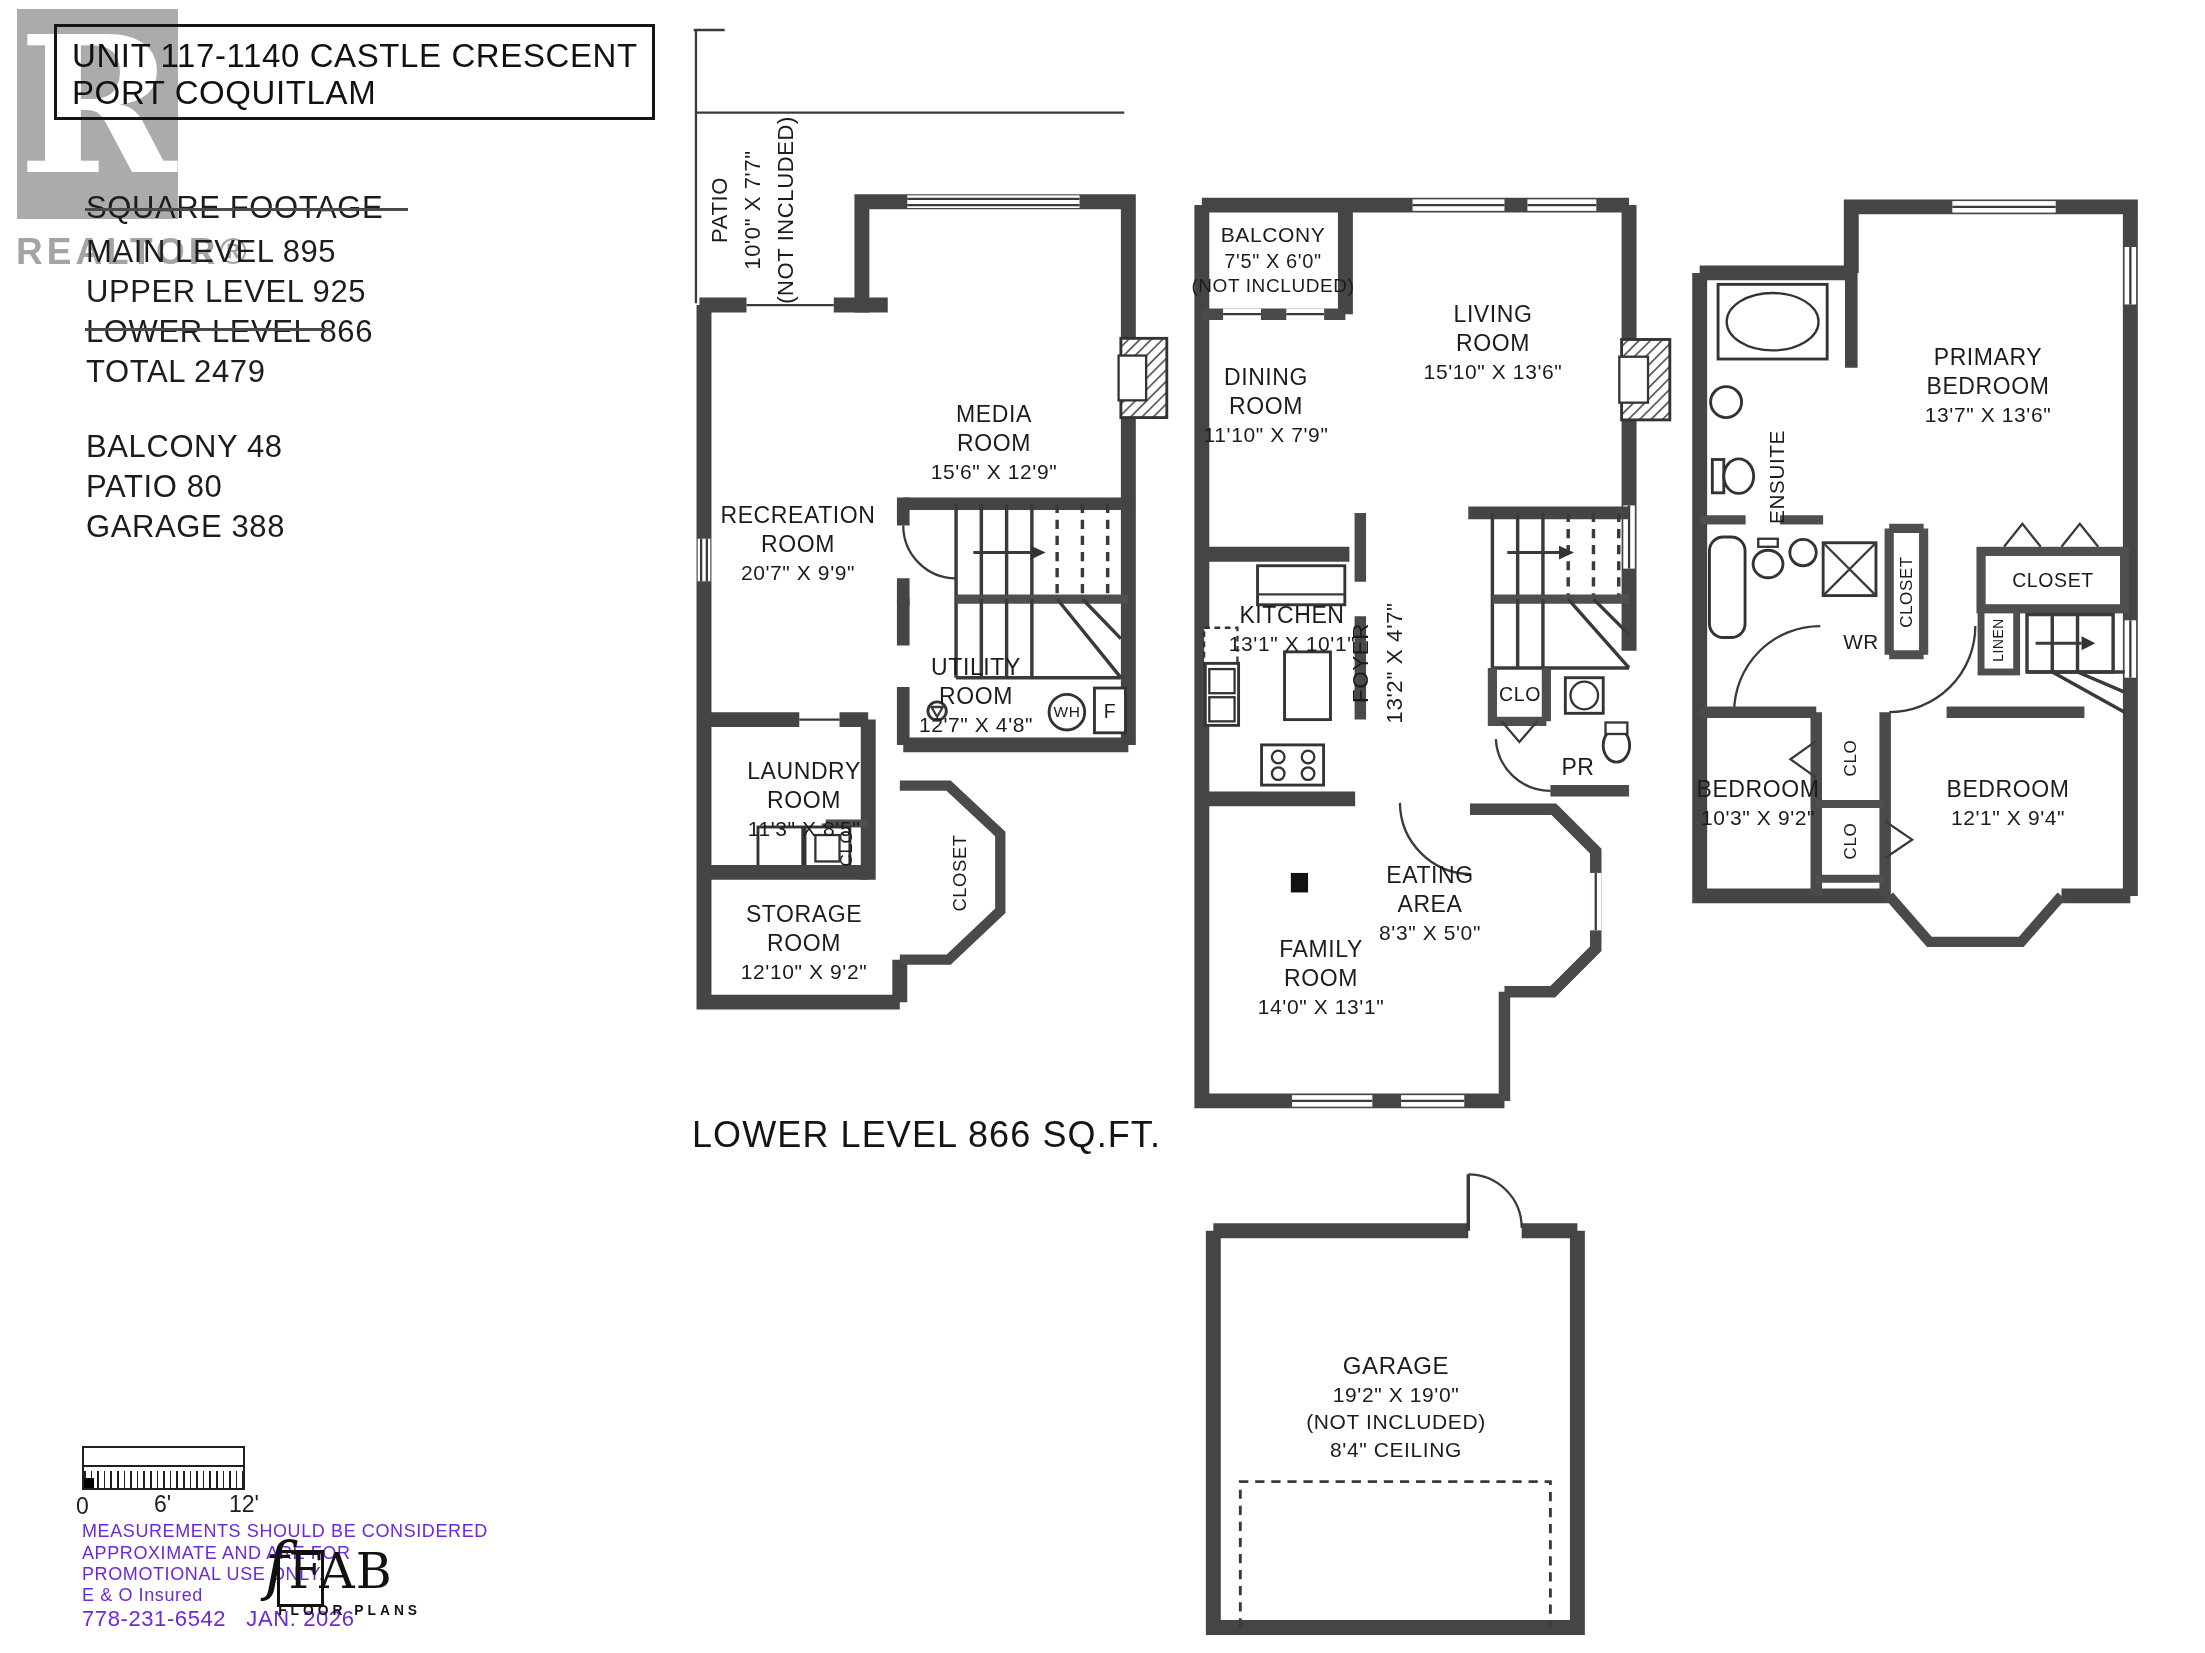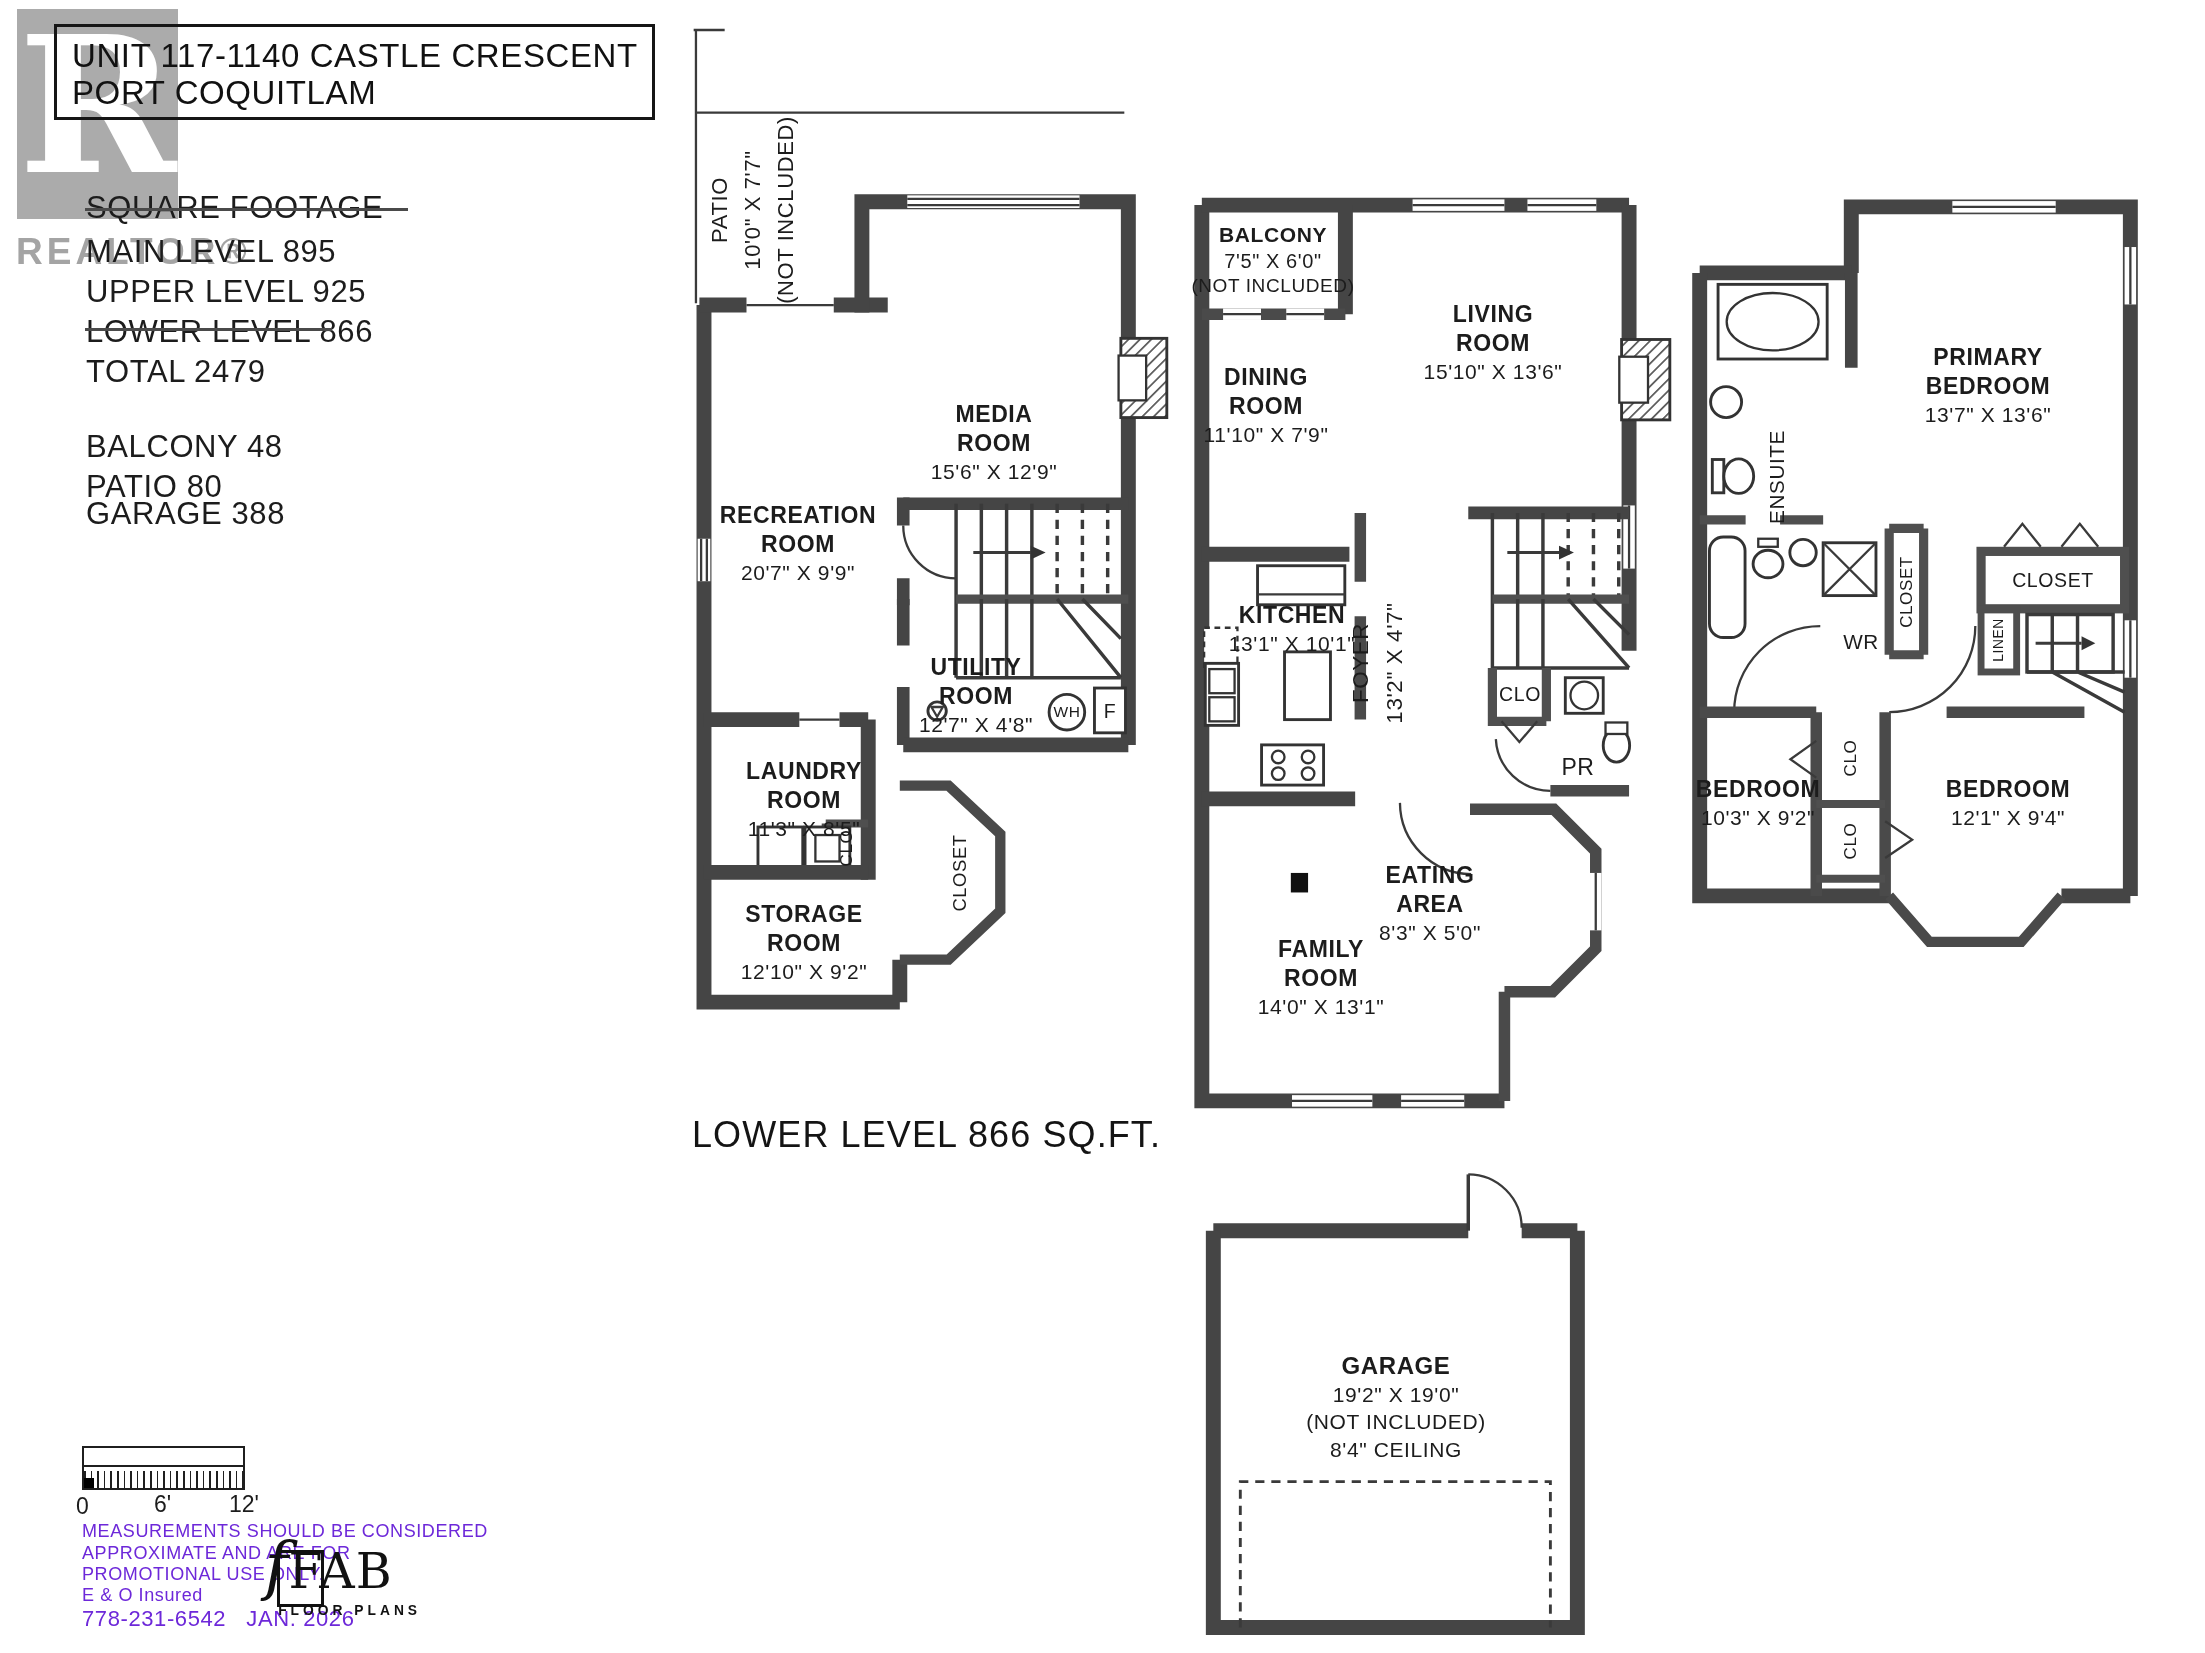--- a/index.html
+++ b/index.html
@@ -15,21 +15,21 @@
   .w14{stroke:#4f4f4f;stroke-width:14;fill:none}
   .w6{stroke:#3a3a3a;stroke-width:6;fill:none}
   .w5{stroke:#3a3a3a;stroke-width:5;fill:none}
   .thin{stroke:#3a3a3a;stroke-width:4;fill:none}
   .dash{stroke-dasharray:16 12}
   .fix{stroke:#333;stroke-width:5;fill:#fff}
   .fix2{stroke:#333;stroke-width:4;fill:#fff}
   
   .lbl{position:absolute;transform:translate(-50%,-50%);text-align:center;z-index:3;
        letter-spacing:0.6px;line-height:1.25;}
-  .lbl .nm{font-size:23px;white-space:normal;font-weight:bold;}
+  .lbl .nm{font-size:23px;white-space:normal;}
   .lbl .dm{font-size:21px;white-space:nowrap;margin-top:1.1px;}
   .lbl .nt{font-size:19px;white-space:nowrap;}
   .vlbl{position:absolute;transform:translate(-50%,-50%) rotate(-90deg);z-index:3;
         text-align:center;white-space:nowrap;letter-spacing:0.6px;line-height:1.5;}
   .tag{position:absolute;transform:translate(-50%,-50%);z-index:3;white-space:nowrap;letter-spacing:0.6px;}
   .caption{position:absolute;font-size:36px;letter-spacing:1.1px;white-space:nowrap;z-index:3;color:#141414;}
   .hline{position:absolute;font-size:31px;letter-spacing:0.6px;white-space:nowrap;z-index:3;margin-top:20px;}
   .rule{position:absolute;height:2.9px;background:#4a4a4a;z-index:3;}
   #titlebox{position:absolute;left:54px;top:24px;width:595px;height:90px;border:3.4px solid #161616;
             background:transparent;z-index:3;}
@@ -76,21 +76,21 @@
 
   <div class="hline" style="left:86px;top:170px">SQUARE FOOTAGE</div>
   <div class="rule" style="left:85px;top:208px;width:323px"></div>
   <div class="hline" style="left:86px;top:214px">MAIN LEVEL 895</div>
   <div class="hline" style="left:86px;top:254px">UPPER LEVEL 925</div>
   <div class="hline" style="left:86px;top:294px">LOWER LEVEL 866</div>
   <div class="rule" style="left:85px;top:328px;width:247px"></div>
   <div class="hline" style="left:86px;top:334px">TOTAL 2479</div>
   <div class="hline" style="left:86px;top:409px">BALCONY 48</div>
   <div class="hline" style="left:86px;top:449px">PATIO 80</div>
-  <div class="hline" style="left:86px;top:476px">GARAGE 388</div>
+  <div class="hline" style="left:86px;top:489px">GARAGE 388</div>
 
   <svg width="2205" height="1654" viewBox="0 0 3840 2880">
     <defs>
       <pattern id="hatch" width="14" height="14" patternUnits="userSpaceOnUse" patternTransform="rotate(45)">
         <rect width="14" height="14" fill="#fff"></rect>
         <line x1="0" y1="0" x2="0" y2="14" stroke="#5a5a5a" stroke-width="6"></line>
       </pattern>
     </defs>
 
     <g>

